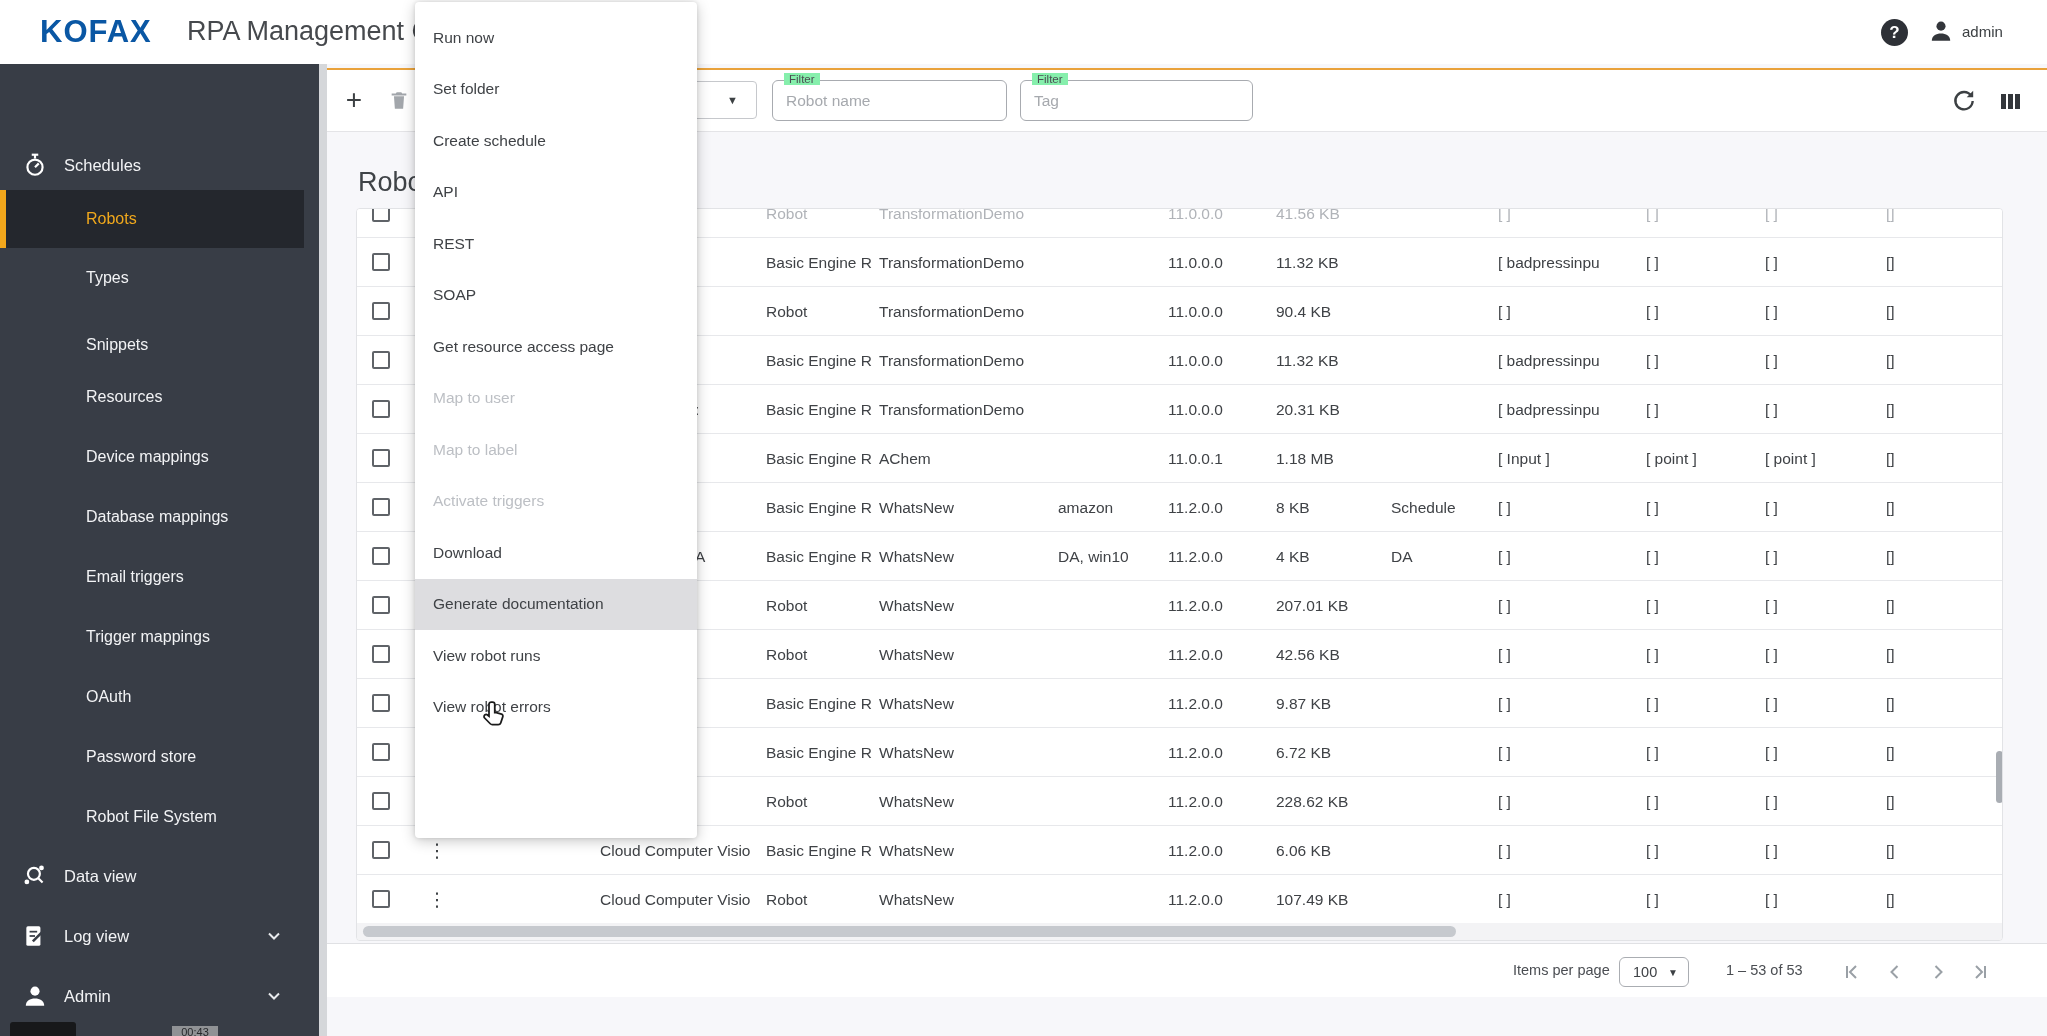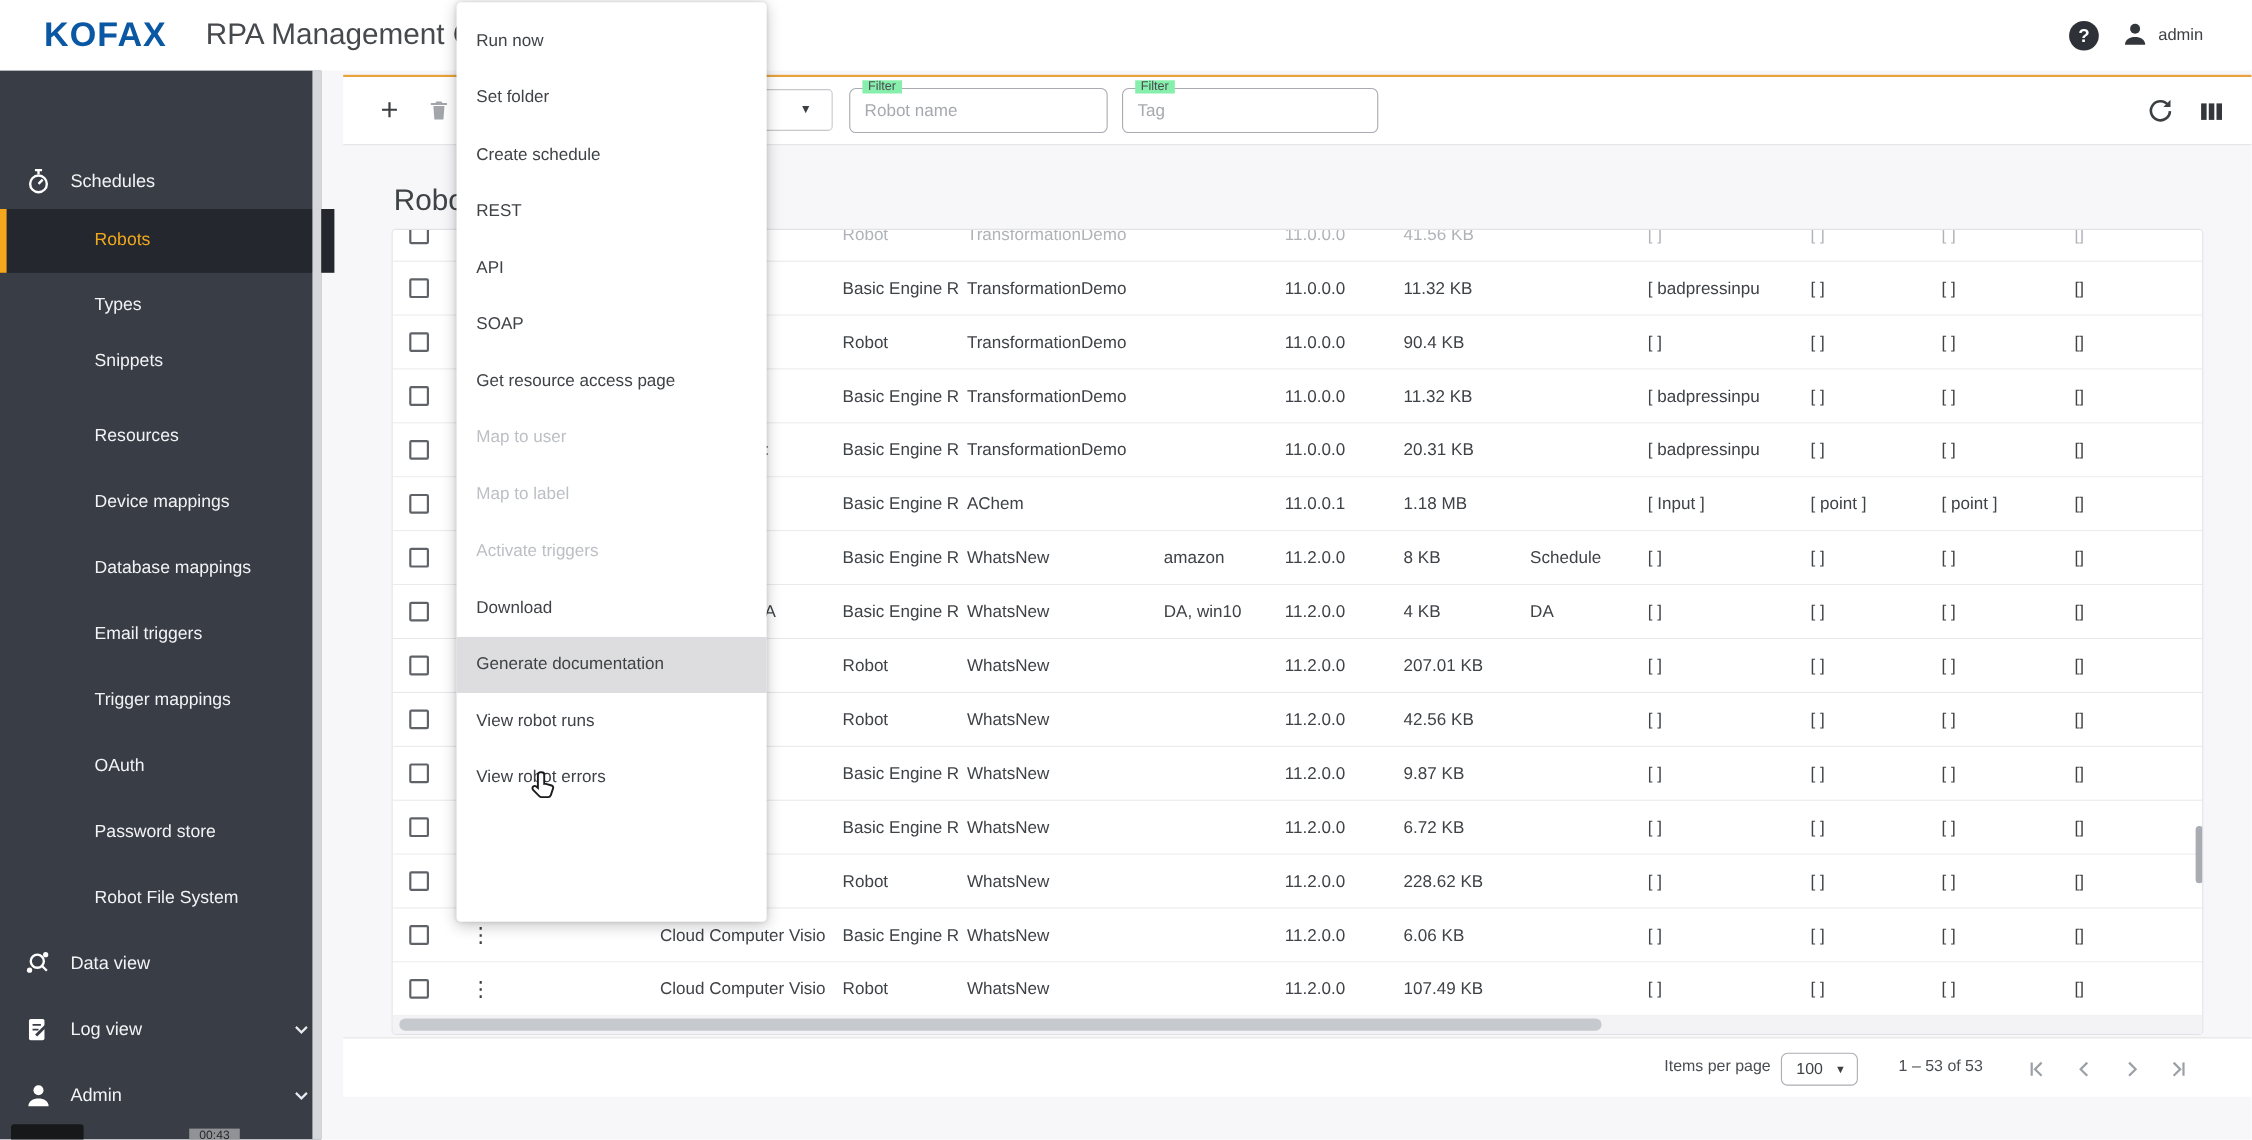--- a/index.html
+++ b/index.html
@@ -9,21 +9,21 @@
   
   .header { position:absolute; left:0; top:0; width:2047px; height:64px; background:#ffffff; z-index:5; }
   .logo { position:absolute; left:40px; top:14px; font-size:31px; font-weight:800; letter-spacing:1px; color:#0a57a4; }
   .app-title { position:absolute; left:187px; top:16px; font-size:27px; font-weight:400; color:#46494d; white-space:nowrap; }
   .help-btn { position:absolute; left:1881px; top:19px; width:27px; height:27px; border-radius:50%; background:#2e3137; color:#fff; font-size:17px; font-weight:700; text-align:center; line-height:27px; cursor:pointer; }
   .user-btn { position:absolute; left:1928px; top:18px; display:flex; align-items:center; gap:8px; cursor:pointer; }
   .user-btn svg { width:26px; height:26px; color:#33363b; }
   .user-name { font-size:15px; color:#3c4043; }
 
   
-  .sidebar { position:absolute; left:0; top:64px; width:292px; height:972px; background:#383d46; z-index:4; }
+  .sidebar { position:absolute; left:0; top:64px; width:327px; height:972px; background:#383d46; z-index:4; }
   .side-scrollbar { position:absolute; right:0; top:0; width:8px; height:100%; background:#d5d7da; }
   .side-item { position:absolute; left:0; width:304px; height:58px; display:flex; align-items:center; cursor:pointer; }
   .side-item .icn { position:absolute; left:22px; width:26px; height:26px; color:#ffffff; display:flex; align-items:center; justify-content:center; font-size:22px; }
   .side-item .lbl { position:absolute; left:64px; font-size:16.5px; color:#f2f3f5; white-space:nowrap; }
   .side-item.sub .lbl { left:86px; font-size:16px; }
   .side-item .chev { position:absolute; left:264px; width:20px; height:20px; color:#e8eaed; }
   .side-item.active { background:#24272d; }
   .side-item.active::before { content:""; position:absolute; left:0; top:0; width:6px; height:100%; background:#f2a71c; }
   .side-item.active .lbl { color:#f0a81c; }
   .side-clock-box { position:absolute; left:10px; top:958px; width:66px; height:16px; background:#17181a; border-radius:3px; }
@@ -115,21 +115,21 @@
         <span class="chev"><svg viewBox="0 0 24 24" fill="none" stroke="currentColor" stroke-width="2.4">
             <polyline points="6,15 12,9 18,15"></polyline>
           </svg></span>
       </div>
       <div class="side-item sub active" style="top: 126px;">
         <span class="lbl">Robots</span>
       </div>
       <div class="side-item sub" style="top: 185px;">
         <span class="lbl">Types</span>
       </div>
-      <div class="side-item sub" style="top: 236px; padding-left: 13px;">
+      <div class="side-item sub" style="top: 252px; padding-left: 13px;">
         <span class="lbl">Snippets</span>
       </div>
       <div class="side-item sub" style="top: 304px;">
         <span class="lbl">Resources</span>
       </div>
       <div class="side-item sub" style="top: 364px;">
         <span class="lbl">Device mappings</span>
       </div>
       <div class="side-item sub" style="top: 424px;">
         <span class="lbl">Database mappings</span>
@@ -470,22 +470,22 @@
         <line x1="17" y1="6" x2="17" y2="18"></line>
       </svg>
   </div>
 </div>
 
 <div class="menu">
   <div id="menu-items">
       <div class="menu-item">Run now</div>
       <div class="menu-item">Set folder</div>
       <div class="menu-item">Create schedule</div>
+      <div class="menu-item">API</div>
       <div class="menu-item">REST</div>
-      <div class="menu-item">API</div>
       <div class="menu-item">SOAP</div>
       <div class="menu-item">Get resource access page</div>
       <div class="menu-item disabled">Map to user</div>
       <div class="menu-item disabled">Map to label</div>
       <div class="menu-item disabled">Activate triggers</div>
       <div class="menu-item">Download</div>
       <div class="menu-item hovered">Generate documentation</div>
       <div class="menu-item">View robot runs</div>
       <div class="menu-item">View robot errors</div>
     </div>

